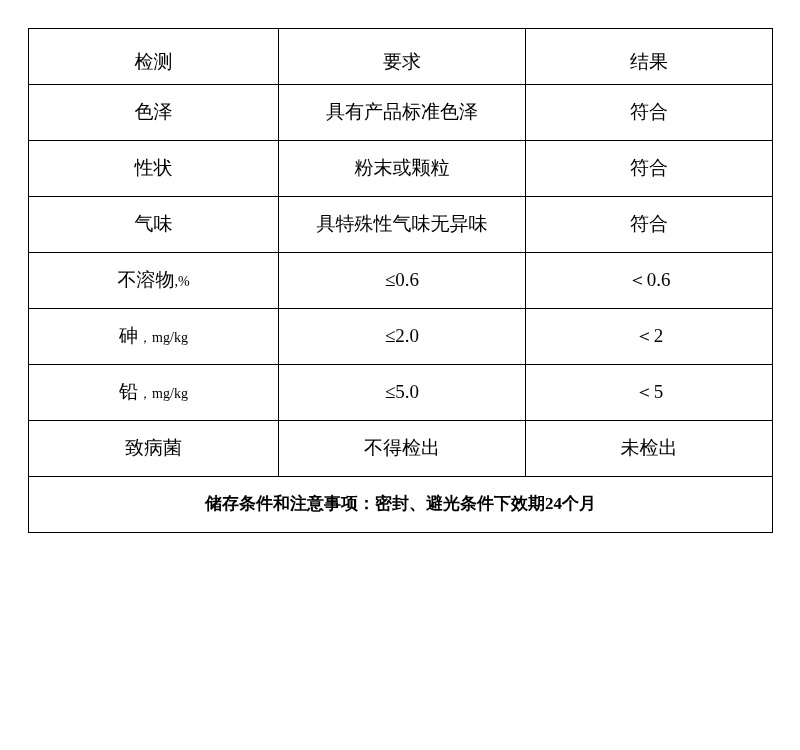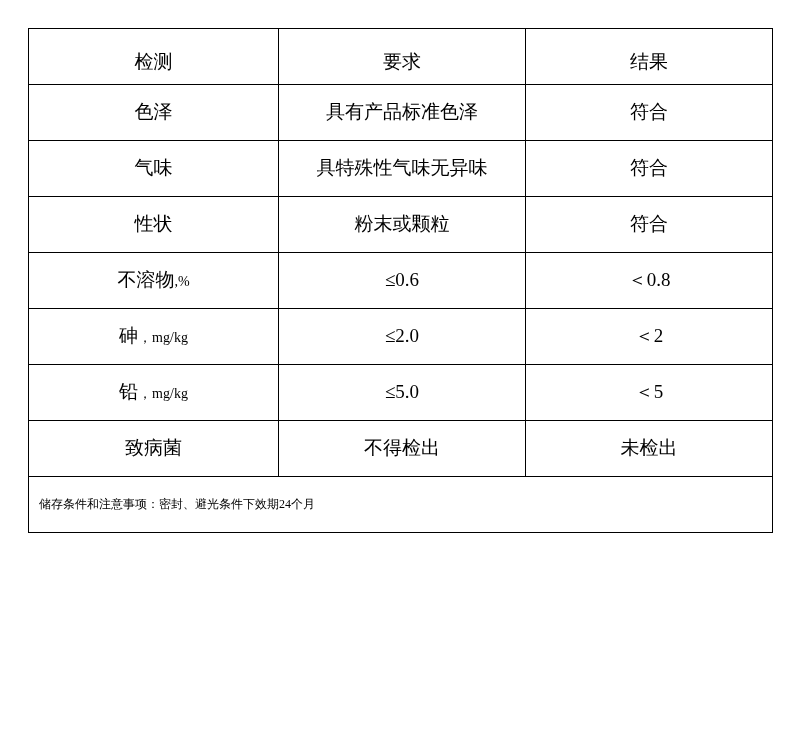--- a/index.html
+++ b/index.html
@@ -47,23 +47,23 @@
     font-size: 14px;
   }
   .footer-row td {
     height: 44px;
     text-align: left;
     border: 1.5px solid #000000;
   }
   .footer-text {
     display: block;
     padding: 2px 10px;
-    font-size: 12px;
-    font-weight: normal;
-    text-align: left;
+    font-size: 17px;
+    font-weight: bold;
+    text-align: center;
   }
   .hdr .cell-text {
     font-size: 19px;
     margin-top: 12px;
   }
 </style>
 </head>
 <body>
 
 <div class="page">
@@ -93,53 +93,53 @@
         <td>
             <span class="cell-text">具有产品标准色泽</span>
           </td>
         <td>
             <span class="cell-text">符合</span>
           </td>
       </tr>
 
       <tr>
         <td>
-            <span class="cell-text"><span>气味</span><span class="unit"></span></span>
+            <span class="cell-text"><span>性状</span><span class="unit"></span></span>
           </td>
         <td>
-            <span class="cell-text">具特殊性气味无异味</span>
+            <span class="cell-text">粉末或颗粒</span>
           </td>
         <td>
             <span class="cell-text">符合</span>
           </td>
       </tr>
 
       <tr>
         <td>
-            <span class="cell-text"><span>性状</span><span class="unit"></span></span>
+            <span class="cell-text"><span>气味</span><span class="unit"></span></span>
           </td>
         <td>
-            <span class="cell-text">粉末或颗粒</span>
+            <span class="cell-text">具特殊性气味无异味</span>
           </td>
         <td>
             <span class="cell-text">符合</span>
           </td>
       </tr>
 
 
 
       <tr>
         <td>
             <span class="cell-text"><span>不溶物</span><span class="unit">,%</span></span>
           </td>
         <td>
             <span class="cell-text">≤0.6</span>
           </td>
         <td>
-            <span class="cell-text">＜0.8</span>
+            <span class="cell-text">＜0.6</span>
           </td>
       </tr>
 
       <tr>
         <td>
             <span class="cell-text"><span>砷</span><span class="unit">，mg/kg</span></span>
           </td>
         <td>
             <span class="cell-text">≤2.0</span>
           </td>

